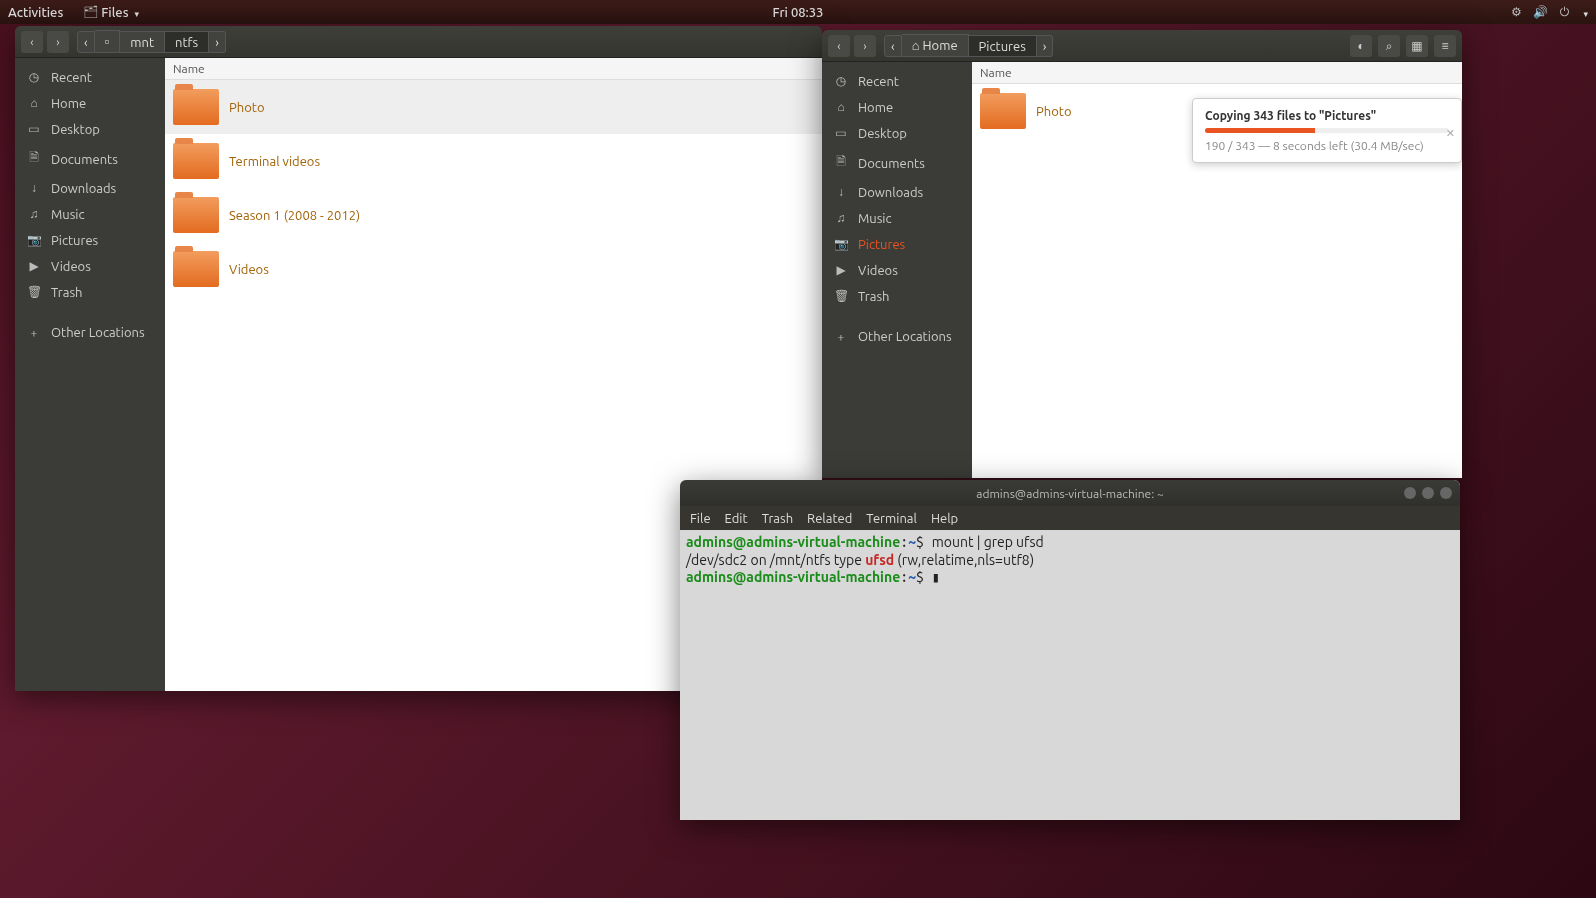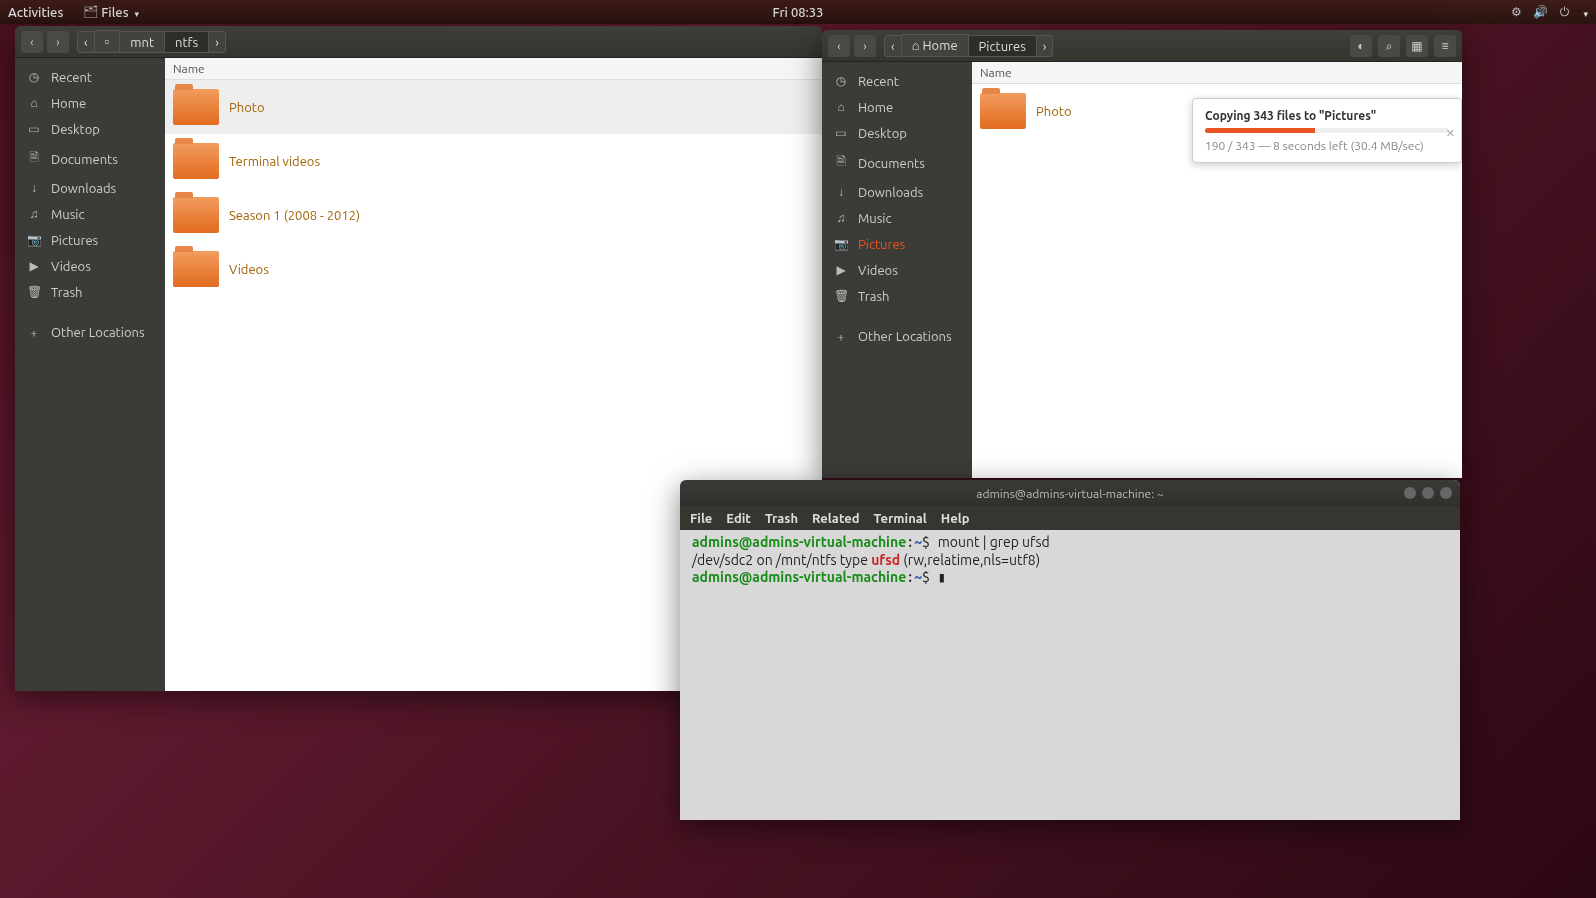--- a/index.html
+++ b/index.html
@@ -132,24 +132,24 @@
 .term-winbtns {
   position:absolute; right:8px; display:flex; gap:6px;
 }
 .term-winbtns span {
   width:12px; height:12px; border-radius:50%; background:#666; cursor:pointer;
 }
 .term-menubar {
   height:24px; background:#36352f; color:#ddd; font-size:13px;
   display:flex; align-items:center; gap:14px; padding:0 10px;
 }
-.term-menubar span { cursor:pointer;font-weight:bold; }
+.term-menubar span { cursor:pointer; }
 .term-body {
   flex:1; background:#d8d8d8; font-family:"Ubuntu Mono", monospace;
-  font-size:14px; color:#222; padding:4px 12px; line-height:1.25;
+  font-size:14px; color:#222; padding:4px 6px; line-height:1.25;
   white-space:pre;
 }
 .t-green { color:#1a8c1a; font-weight:bold; }
 .t-blue { color:#2a5cb0; font-weight:bold; }
 .t-red { color:#c62828; font-weight:bold; }
 
 
 .ic { width:14px; display:inline-block; text-align:center; font-size:12px; color:#bbb; }
 </style>
 </head>

